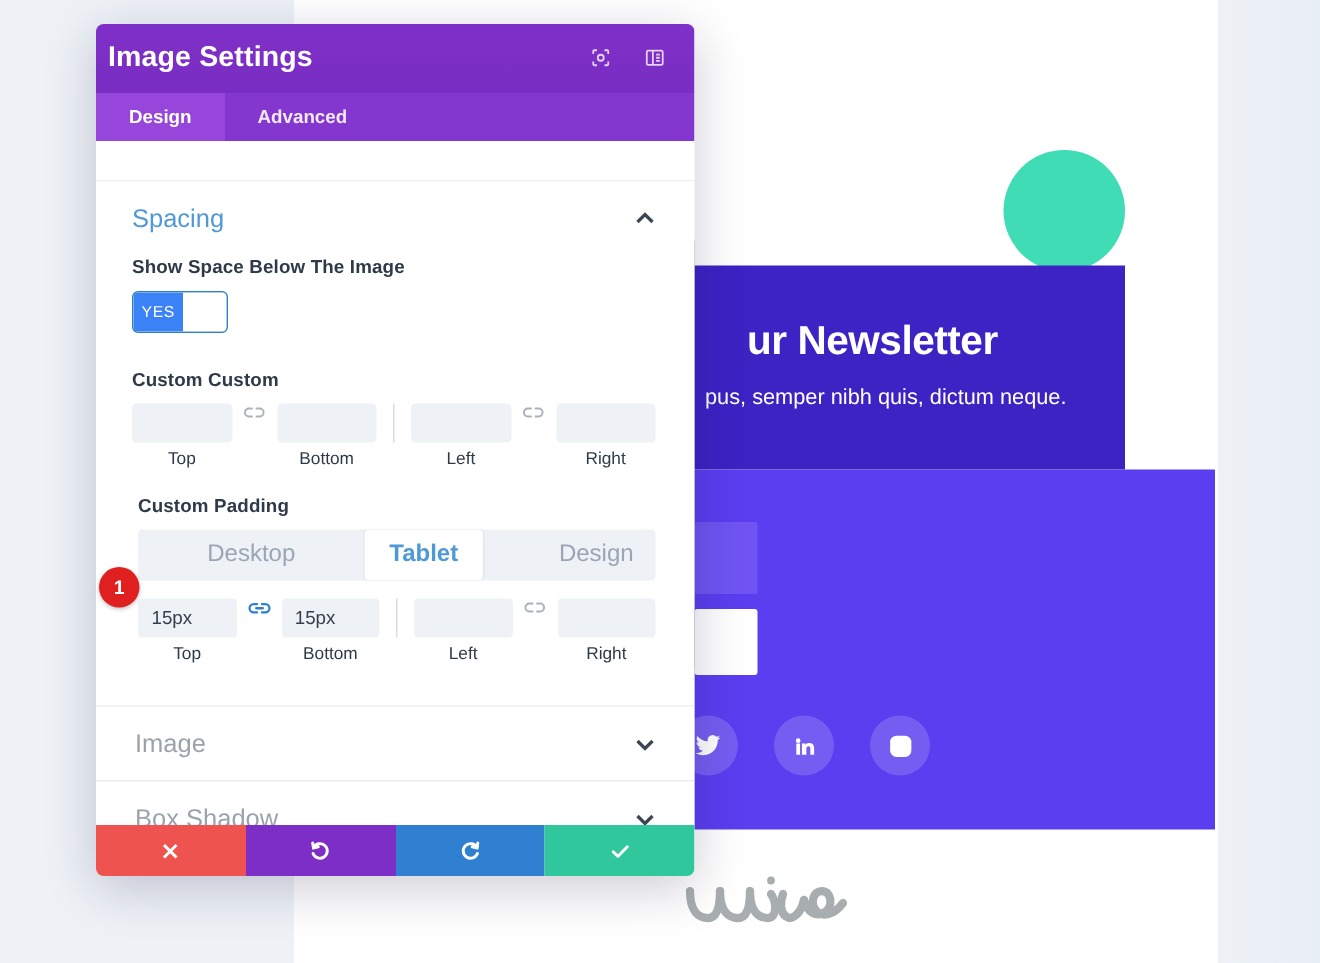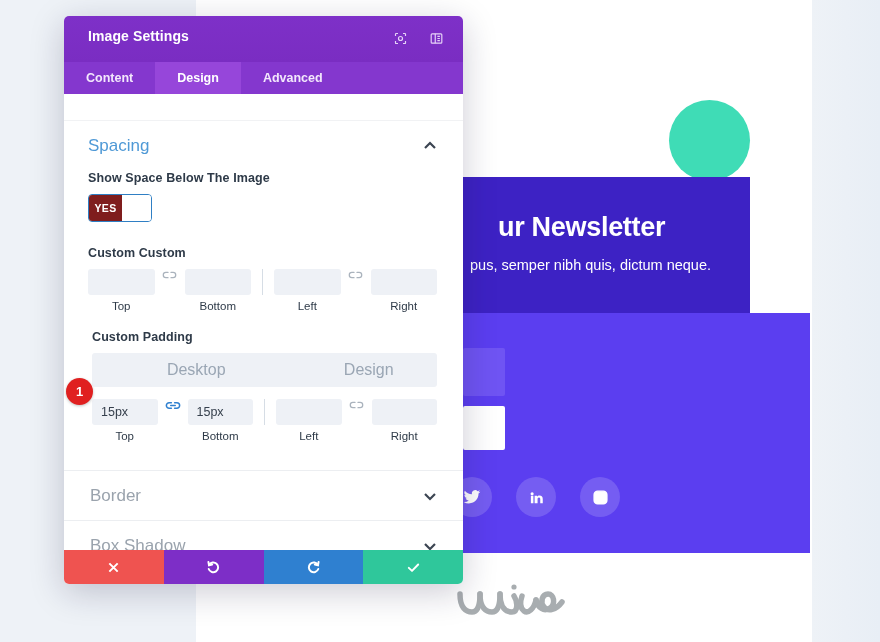--- a/index.html
+++ b/index.html
@@ -38,21 +38,21 @@
 
   .scroll-rail{position:absolute;left:457px;top:158px;width:6px;height:290px;background:#3a4048;border-radius:3px;}
 
   
   #modal{position:absolute;left:64px;top:16px;width:399px;height:568px;
       background:#ffffff;border-radius:5px;overflow:hidden;
       box-shadow:0 8px 34px rgba(25,20,60,.22);}
 
   .modal-head{height:46px;background:#7b2fc4;position:relative;
       background:linear-gradient(to bottom,#7e30c8,#7a2dc2);}
-  .modal-title{position:absolute;left:24px;top:12px;color:#ffffff;font-size:14px;font-weight:bold;
+  .modal-title{position:absolute;left:8px;top:12px;color:#ffffff;font-size:19px;font-weight:bold;
       letter-spacing:.1px;}
   .head-icons{position:absolute;right:16px;top:11px;display:flex;gap:14px;align-items:center;}
   .head-ico{width:22px;height:22px;display:flex;align-items:center;justify-content:center;
       border-radius:3px;cursor:pointer;}
   .head-ico svg{stroke:#e6d2f7;fill:none;}
 
   .modal-tabs{height:32px;background:#8437ce;display:flex;align-items:stretch;}
   .tab{padding:0 22px;display:flex;align-items:center;justify-content:center;color:#f3e8fc;
       font-size:12.5px;font-weight:bold;cursor:pointer;}
   .tab.active{background:#9646da;color:#ffffff;}
@@ -65,21 +65,21 @@
       padding:0 26px 0 24px;}
   .sec-open-title{color:#4f99d6;font-size:17px;}
   .chev{width:14px;height:14px;}
   .chev svg{display:block;stroke:#3c4552;fill:none;stroke-width:2.2;}
 
   .field-block{padding:0 26px 0 24px;}
   .fld-label{color:#2e3a48;font-size:12.5px;font-weight:bold;margin-bottom:9px;letter-spacing:.1px;}
 
   .toggle{width:62px;height:26px;border:1px solid #2f7fc4;border-radius:4px;display:flex;overflow:hidden;
       cursor:pointer;}
-  .toggle .on{flex:0 0 33px;background:#7f1d1d;color:#ffffff;font-size:10.5px;font-weight:bold;
+  .toggle .on{flex:0 0 33px;background:#3b82f6;color:#ffffff;font-size:10.5px;font-weight:normal;
       display:flex;align-items:center;justify-content:center;letter-spacing:.4px;}
   .toggle .knob{flex:1;background:#ffffff;}
 
   .quad{display:flex;align-items:center;margin-top:2px;}
   .quad .half{display:flex;align-items:flex-start;flex:1;}
   .quad .divider{width:1px;height:26px;background:#d6dde5;margin:0 11px;}
   .inp{flex:1;height:26px;background:#eef1f6;border-radius:3px;padding:0 9px;display:flex;align-items:center;
       color:#36404d;font-size:12.5px;box-sizing:border-box;}
   .linkico{width:30px;display:flex;align-items:center;justify-content:center;cursor:pointer;}
   .linkico svg{display:block;}
@@ -178,21 +178,20 @@
         <svg width="15" height="15" viewBox="0 0 24 24" stroke-width="1.9">
           <rect x="3.5" y="4.5" width="17" height="15" rx="1.5"></rect>
           <path d="M10 4.5v15"></path>
             <path d="M13.4 8.6h4M13.4 12h4M13.4 15.4h4"></path>
         </svg>
       </div>
     </div>
   </div>
 
   <div class="modal-tabs">
-    <div class="tab">Content</div>
     <div class="tab active">Design</div>
     <div class="tab">Advanced</div>
   </div>
 
   <div class="modal-body">
 
     <div class="pad-top"></div>
 
     <div class="sec-open-head">
       <div class="sec-open-title">Spacing</div>
@@ -249,20 +248,21 @@
           <div class="qlbl">Right</div>
         </div>
       </div>
     </div>
 
     <div class="field-block" style="margin-top:18px;padding-left:28px;">
       <div class="fld-label">Custom Padding</div>
 
       <div class="devtabs">
         <div class="devtab">Desktop</div>
+        <div class="devtab active">Tablet</div>
         <div class="devtab">Design</div>
       </div>
 
       <div class="quad" style="margin-top:12px;">
         <div class="half">
           <div class="inp">15px</div>
           <div class="linkico">
             <svg width="16" height="13" viewBox="0 0 20 14" fill="none" stroke="#2f80d0" stroke-width="1.9" stroke-linecap="round">
               <path d="M8 3.5H5.2A3.5 3.5 0 0 0 5.2 10.5H8"></path>
               <path d="M12 3.5h2.8A3.5 3.5 0 0 1 14.8 10.5H12"></path>
@@ -292,21 +292,21 @@
         <div class="divider"></div>
         <div class="half">
           <div class="qlbl">Left</div>
           <div class="qlbl spacer"></div>
           <div class="qlbl">Right</div>
         </div>
       </div>
     </div>
 
     <div class="sec-closed" style="margin-top:28px;">
-      <div class="sec-closed-title">Border</div>
+      <div class="sec-closed-title">Image</div>
       <div class="chev">
         <svg viewBox="0 0 14 14">
             <path d="M2 5 L7 10 L12 5"></path>
           </svg>
       </div>
     </div>
 
     <div class="sec-closed">
       <div class="sec-closed-title">Box Shadow</div>
       <div class="chev">

